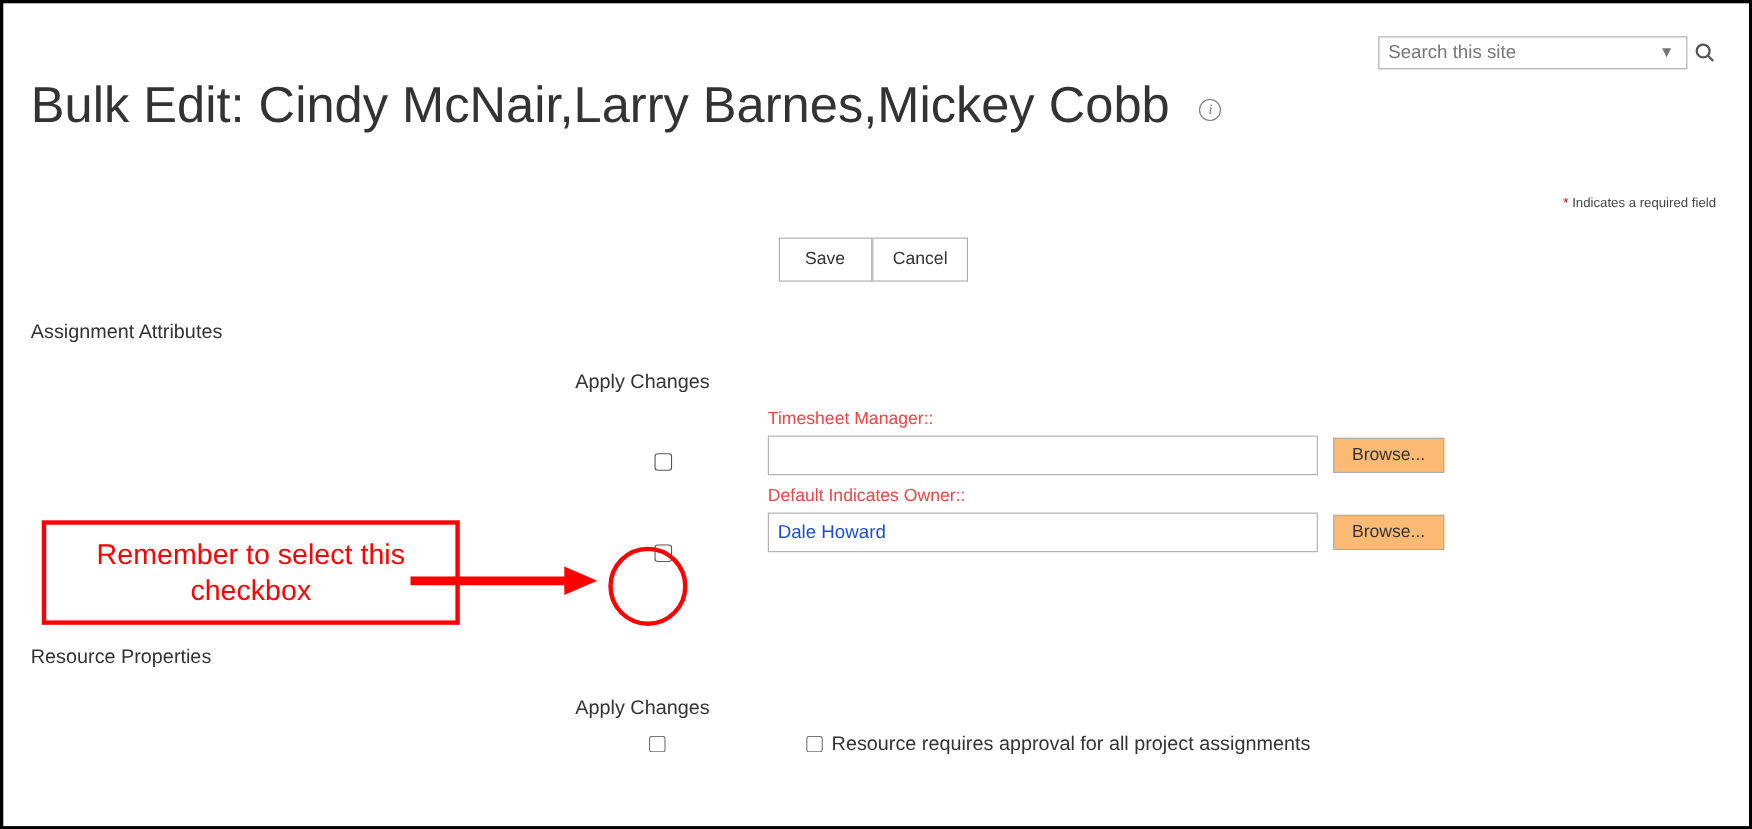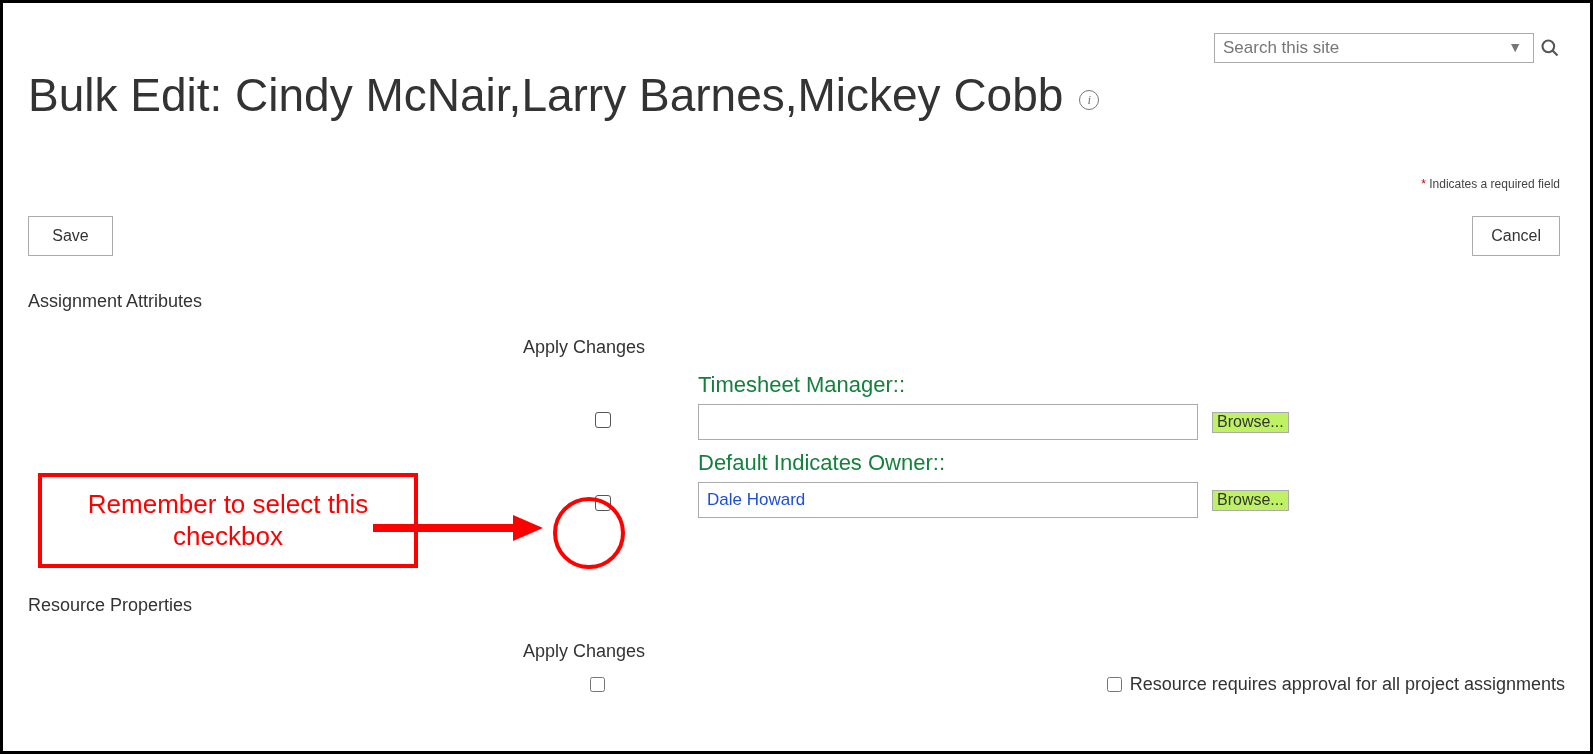--- a/index.html
+++ b/index.html
@@ -22,21 +22,21 @@
   }
   
   .search-wrap {
     position: absolute;
     top: 30px;
     right: 30px;
     display: flex;
     align-items: center;
   }
   .search-box {
-    width: 320px;
+    width: 281px;
     height: 30px;
     border: 1px solid #ababab;
     padding: 0 28px 0 8px;
     font-size: 17px;
     color: #767676;
     font-family: "Segoe UI", Arial, sans-serif;
   }
   .search-box::placeholder { color: #767676; }
   .search-dd {
     position: absolute;
@@ -56,21 +56,21 @@
 
   
   .page-title {
     font-size: 46px;
     font-weight: 200;
     color: #333;
     margin-top: 45px;
     margin-bottom: 10px;
     display: flex;
     align-items: center;
-    gap: 16px;
+    gap: 27px;
     font-family: "Segoe UI Light", "Segoe UI", Arial, sans-serif;
   }
   .info-icon {
     width: 20px;
     height: 20px;
     border: 1.5px solid #777;
     border-radius: 50%;
     display: inline-flex;
     align-items: center;
     justify-content: center;
@@ -90,21 +90,21 @@
   .req-note {
     font-size: 12px;
     color: #444;
     font-family: "Segoe UI", Arial, sans-serif;
     font-weight: 400;
   }
   .req-note .ast { color: #c00; }
   .btn-row {
     margin-top: 25px;
     display: flex;
-    justify-content: space-between;
+    justify-content: center;
   }
   .btn {
     min-width: 85px;
     height: 40px;
     padding: 0 18px;
     border: 1px solid #ababab;
     background: #fff;
     font-size: 16px;
     color: #333;
     font-family: "Segoe UI", Arial, sans-serif;
@@ -150,44 +150,44 @@
     height: 16px;
     border: 1.5px solid #555;
     border-radius: 3px;
     appearance: none;
     cursor: pointer;
   }
   .field-col {
     margin-left: 670px;
   }
   .field-label {
-    font-size: 22px;
-    color: #15803d;
+    font-size: 16px;
+    color: #ef4444;
     margin-bottom: 6px;
     font-family: "Segoe UI", Arial, sans-serif;
   }
   .field-input-row {
     display: flex;
     align-items: center;
     gap: 14px;
   }
   .text-input {
     width: 500px;
     height: 36px;
     border: 1px solid #ababab;
     padding: 0 8px;
     font-size: 17px;
     font-family: "Segoe UI", Arial, sans-serif;
     color: #1d4ed8;
   }
   .browse-btn {
-    height: 21px;
-    padding: 0 4px;
+    height: 32px;
+    padding: 0 16px;
     border: 1px solid #ababab;
-    background: #bef264;
+    background: #fdba74;
     font-size: 16px;
     font-family: "Segoe UI", Arial, sans-serif;
     cursor: pointer;
     color: #333;
   }
 
   
   .resource-form {
     margin-top: 25px;
     position: relative;
@@ -308,21 +308,21 @@
     </div>
   </div>
 
   <div class="section-label" style="margin-top:65px;">Resource Properties</div>
 
   <div class="resource-form">
     <div class="apply-header">Apply Changes</div>
     <div style="position:absolute; left:562px; top:36px;">
       <input type="checkbox" style="width: 15px; height: 15px;">
     </div>
-    <div class="inline-check" style="padding-top:33px;justify-content:flex-end;">
+    <div class="inline-check" style="padding-top:33px;">
       <input type="checkbox" style="">
       <span>Resource requires approval for all project assignments</span>
     </div>
   </div>
 
 </div>
 
 <div class="annotation-box">
   <span>Remember to select this checkbox</span>
 </div>

